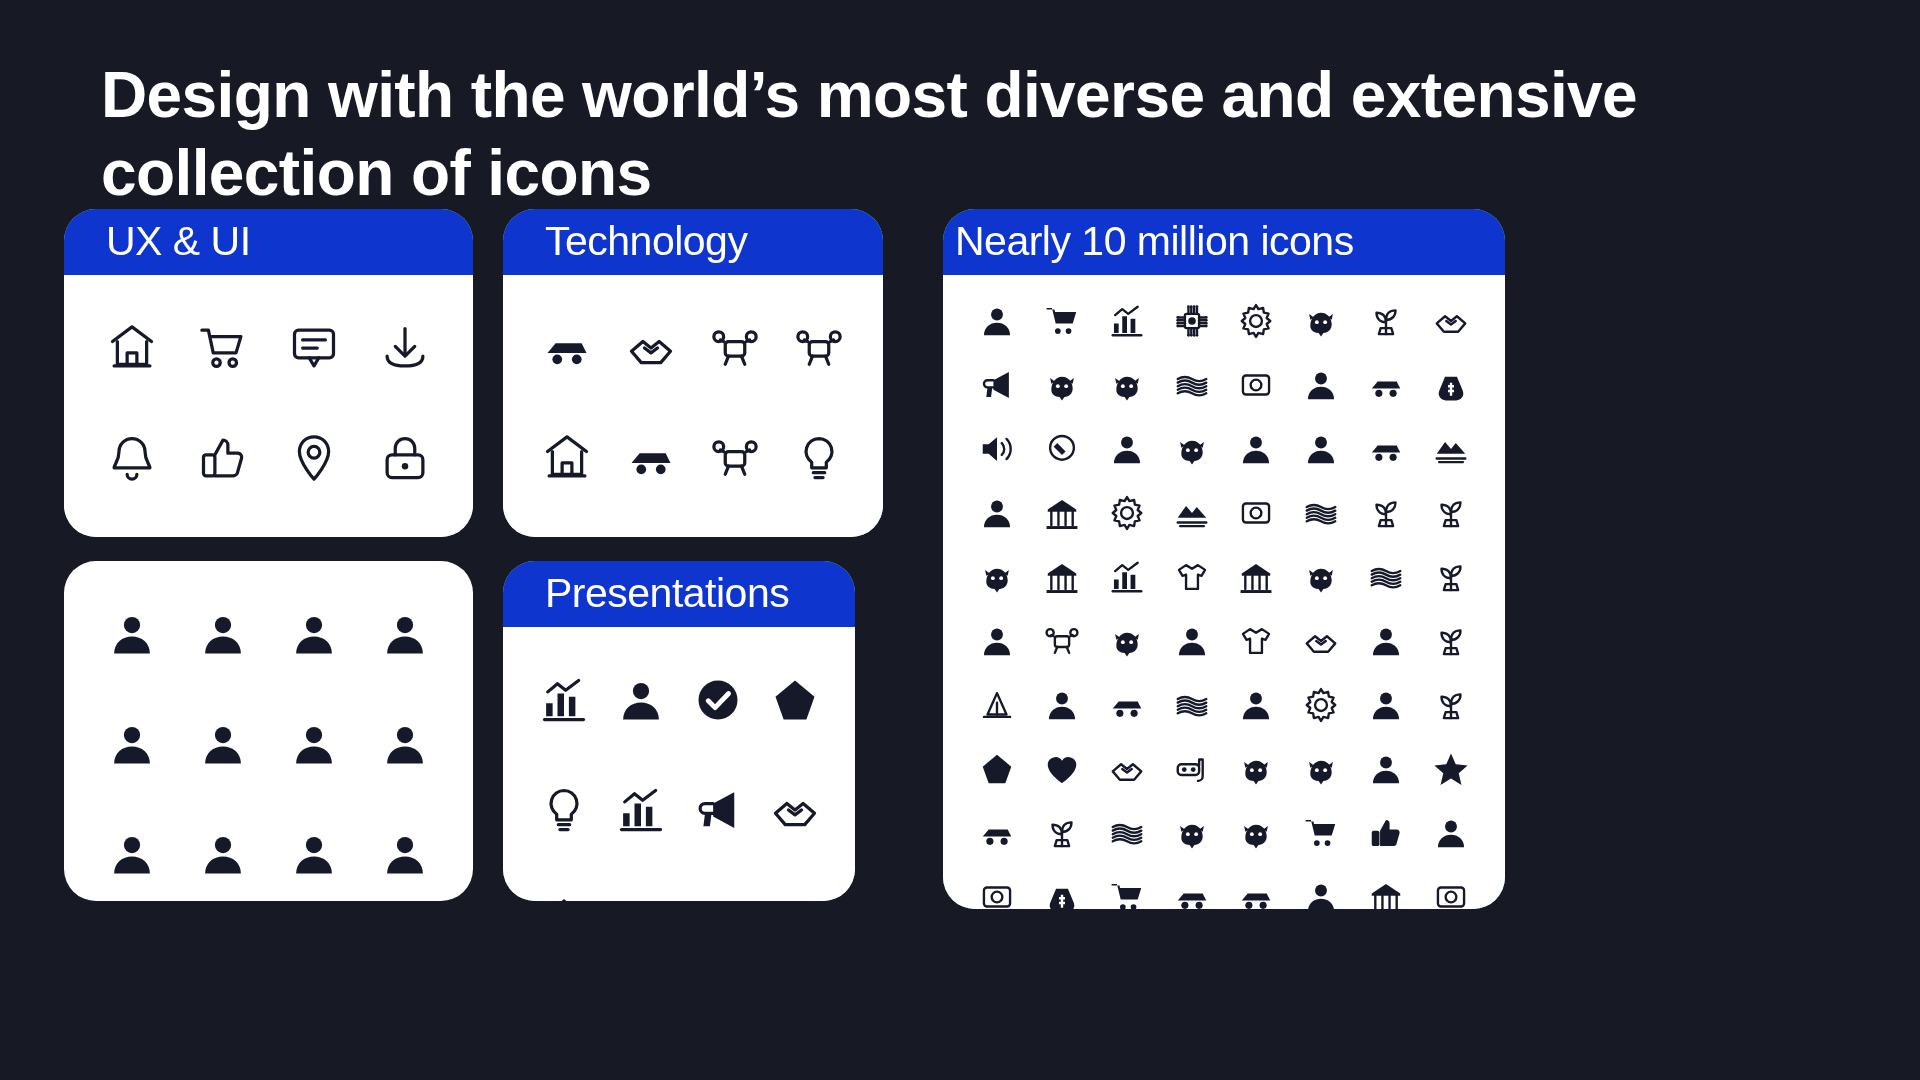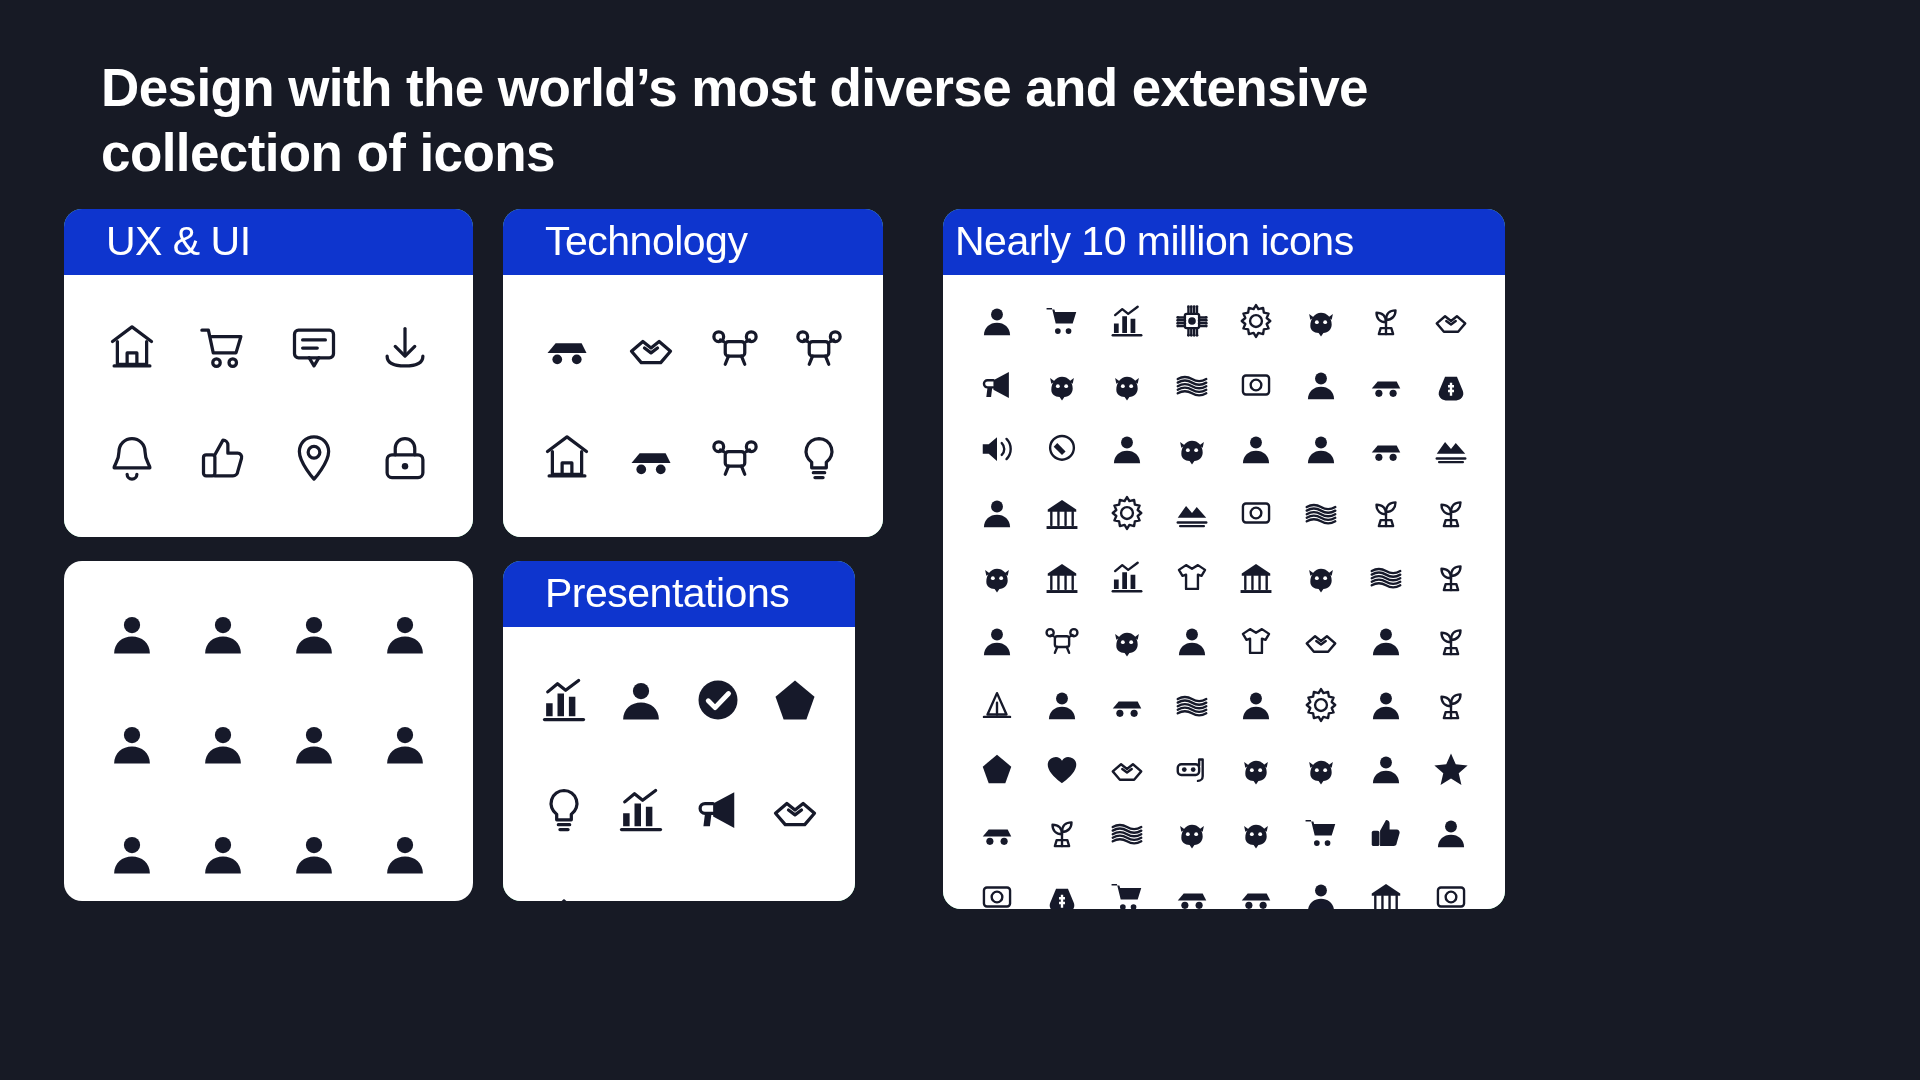--- a/index.html
+++ b/index.html
@@ -20,32 +20,32 @@
     overflow: hidden;
   }
 
   
   .headline {
     position: absolute;
     left: 101px;
     top: 56px;
     width: 1620px;
     color: #ffffff;
-    font-size: 53px;
+    font-size: 64px;
     line-height: 1.22;
     font-weight: 700;
     letter-spacing: -0.6px;
     white-space: pre-line;
   }
 
   
   .card {
     position: absolute;
     background: #86efac;
-    border-radius: 18px;
+    border-radius: 32px;
     overflow: hidden;
     display: flex;
     flex-direction: column;
   }
 
   .card-header {
     background: #0e35ce;
     color: #ffffff;
     font-size: 41px;
     font-weight: 400;

